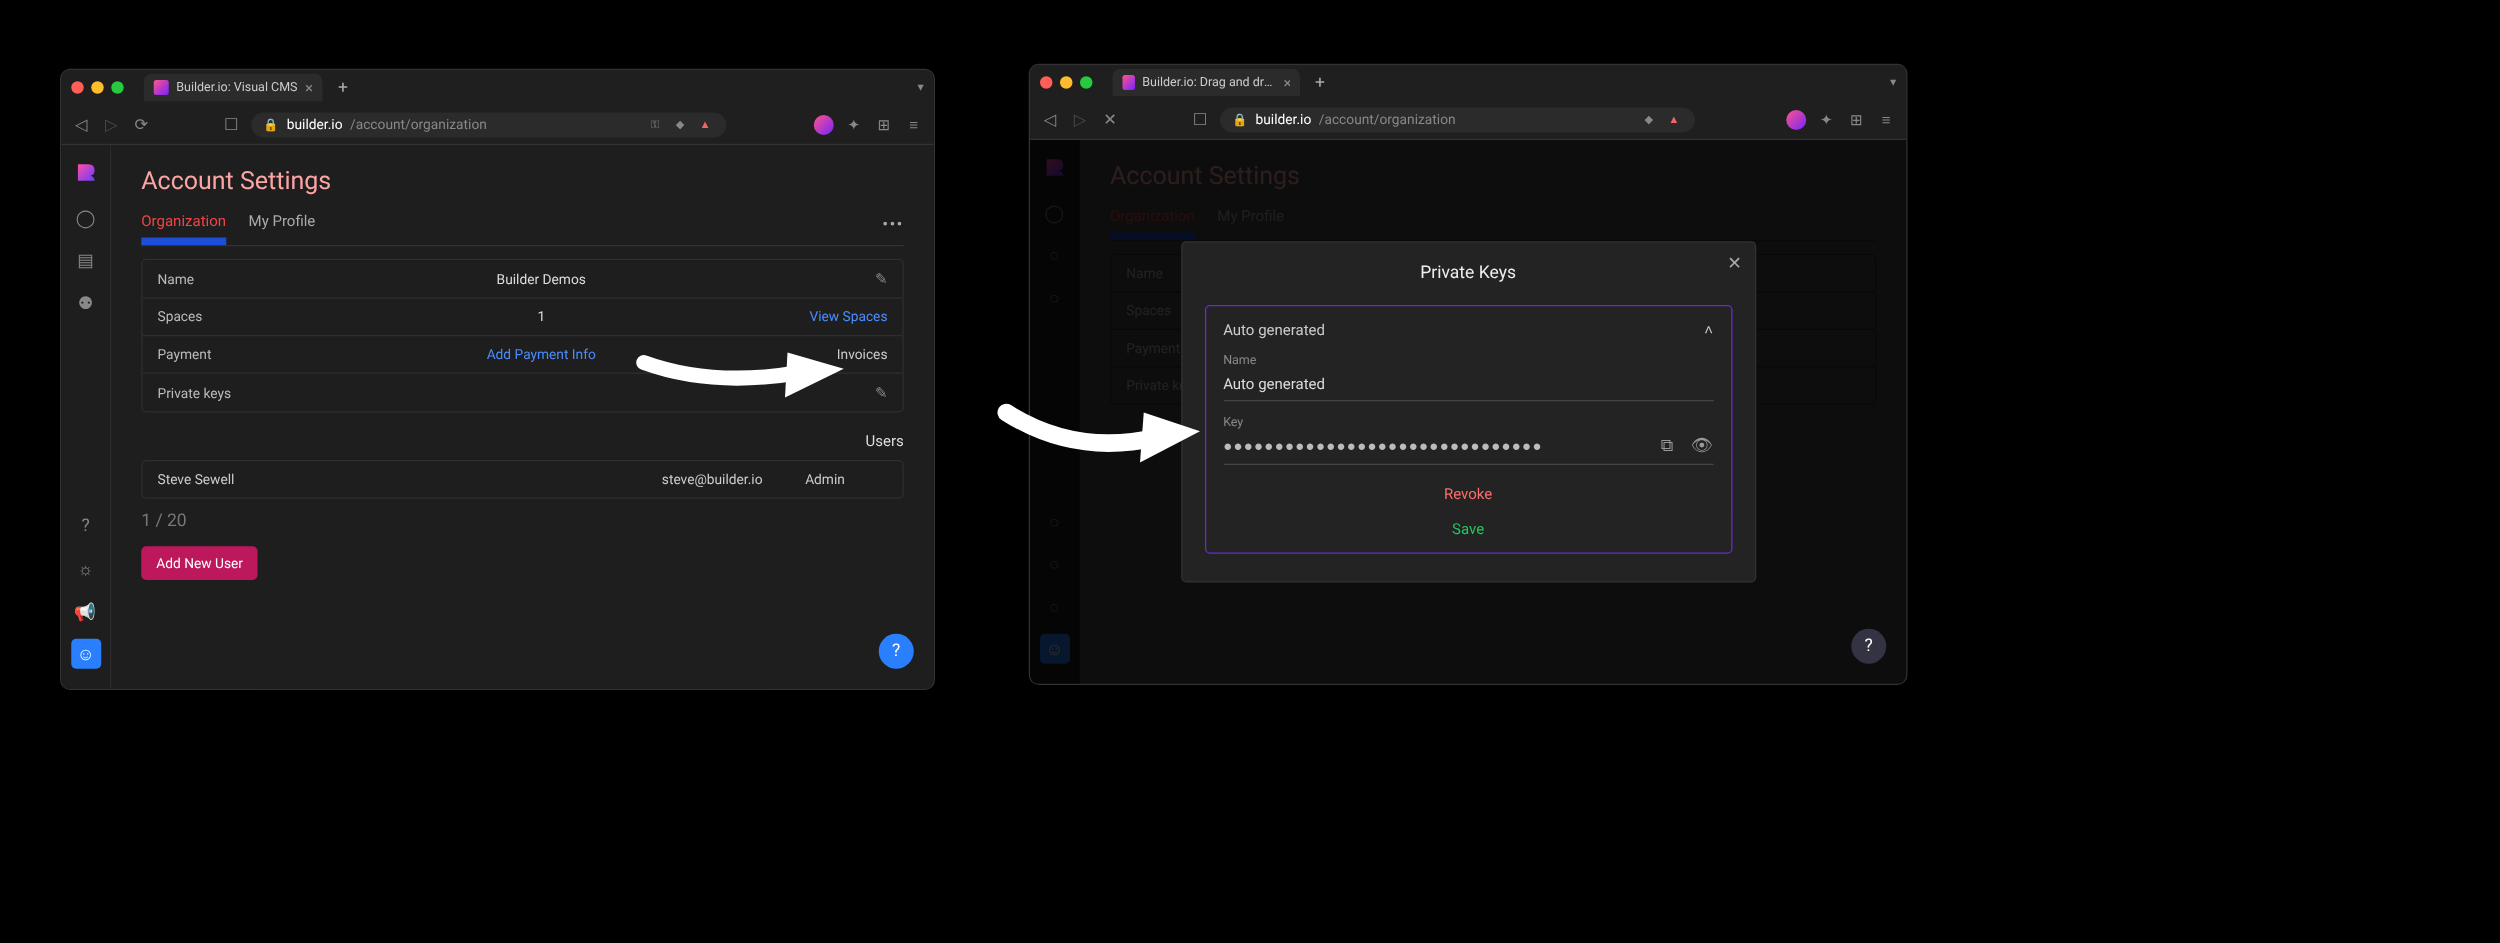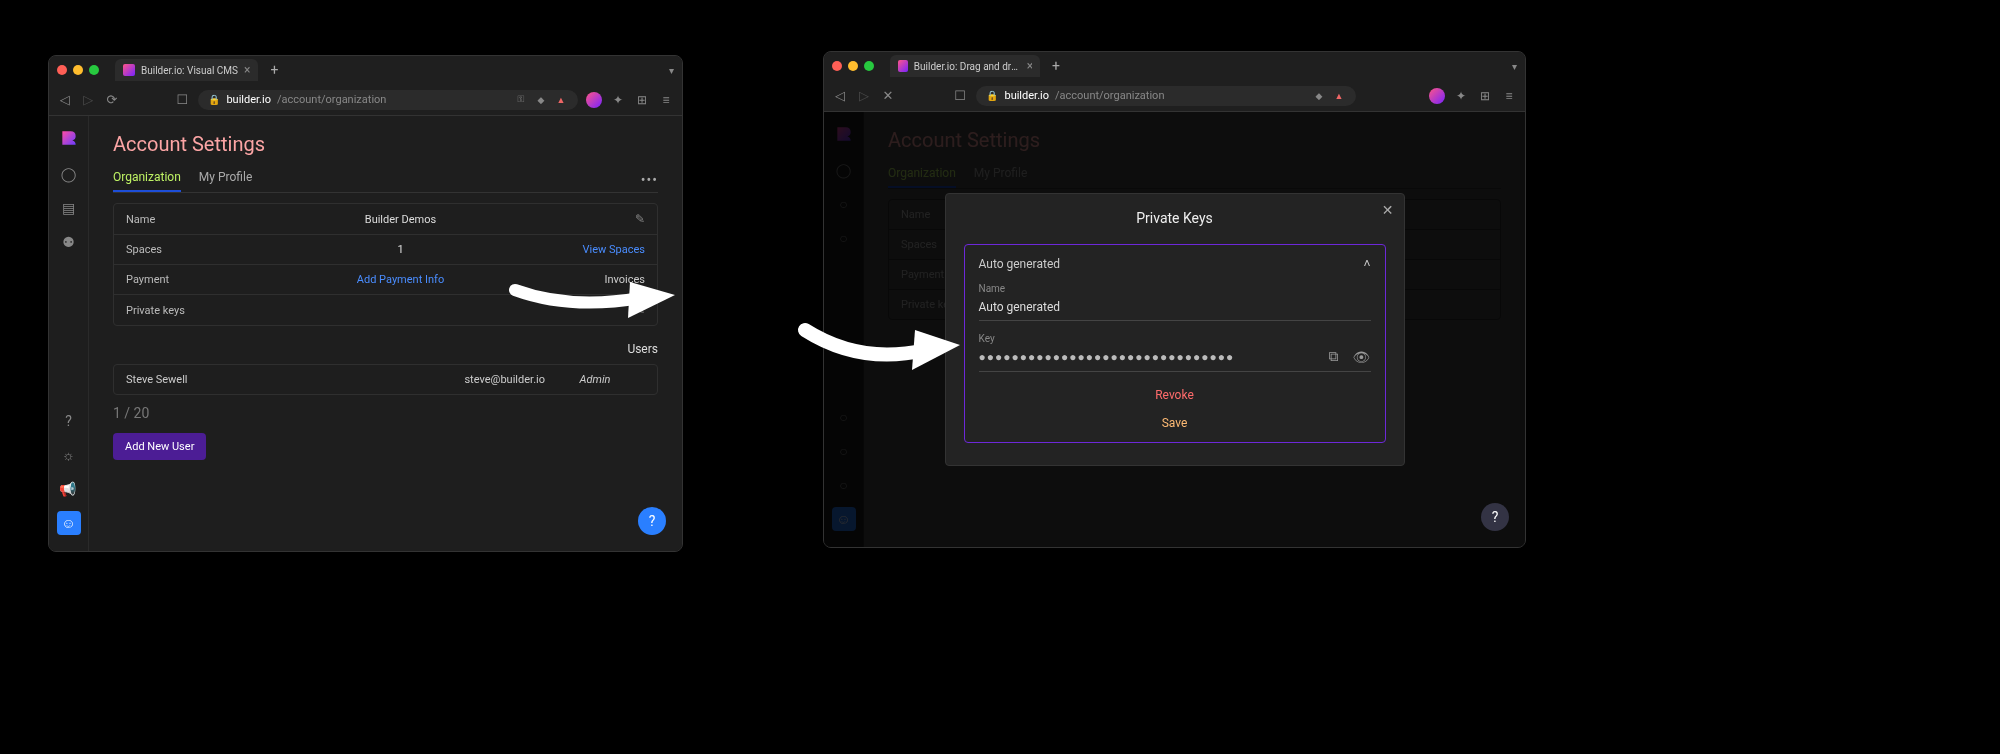--- a/index.html
+++ b/index.html
@@ -1,18 +1,18 @@
 <!DOCTYPE html>
 <html><head>
 <meta charset="utf-8">
 <style>
   * { box-sizing: border-box; margin: 0; padding: 0; font-family: -apple-system, BlinkMacSystemFont, "Segoe UI", Roboto, sans-serif; }
   body { background: #000; width: 2000px; height: 754px; position: relative; overflow: hidden; }
   .window { position: absolute; background: #1a1a1a; border-radius: 8px; border: 1px solid #333; display: flex; flex-direction: column; overflow: hidden; }
-  .win-left { left: 48px; top: 55px; width: 635px; height: 497px; }
+  .win-left { left: 48px; top: 55px; width: 700px; height: 497px; }
   .win-right { left: 823px; top: 51px; width: 703px; height: 497px; }
 
   .chrome-top { display: flex; align-items: center; height: 28px; background: #1f1f1f; padding: 0 8px; gap: 6px; }
   .traffic { display: flex; gap: 6px; }
   .dot { width: 10px; height: 10px; border-radius: 50%; }
   .red { background: #ff5f56; }
   .yellow { background: #ffbd2e; }
   .green { background: #27c93f; }
   .tab { display: flex; align-items: center; gap: 6px; background: #2b2b2b; border-radius: 6px 6px 0 0; padding: 4px 8px; margin-left: 10px; font-size: 10px; color: #ccc; height: 22px; max-width: 150px; }
   .tab .fav { width: 12px; height: 12px; background: linear-gradient(135deg,#ff5588,#7722ff); border-radius: 2px; }
@@ -38,57 +38,57 @@
   .logo { width: 28px; height: 28px; border-radius: 6px; display:flex; align-items:center; justify-content:center; }
   .logo svg { width: 20px; height: 20px; }
   .side-ico { width: 24px; height: 24px; display:flex; align-items:center; justify-content:center; color:#888; font-size:14px; border-radius:4px; }
   .side-ico.active { background:#2a7fff; color:#fff; }
   .side-bottom { margin-top: auto; display:flex; flex-direction:column; gap:10px; align-items:center; padding-bottom: 8px; }
 
   .main { flex: 1; padding: 16px 24px; position: relative; }
   .page-title { color: #fca5a5; font-size: 20px; margin-bottom: 14px; }
   .tabs { display: flex; gap: 18px; border-bottom: 1px solid #333; font-size: 12px; margin-bottom: 10px; }
   .tabs .t { color: #aaa; padding-bottom: 6px; cursor:pointer; }
-  .tabs .t.active { color: #bef264; border-bottom: 2px solid #1d4ed8; }
+  .tabs .t.active { color: #ef4444; border-bottom: 6px solid #1d4ed8; }
   .more { position: absolute; right: 24px; top: 56px; color:#aaa; font-size:14px; letter-spacing:1px; }
 
   .panel { border: 1px solid #2f2f2f; border-radius: 4px; }
   .row { display:flex; align-items:center; justify-content: flex-start; padding: 8px 12px; border-bottom: 1px solid #2f2f2f; font-size: 11px; color:#ccc; min-height:28px; }
   .row:last-child { border-bottom: none; }
   .row .label { width: 140px; color:#bbb; }
   .row .value { flex:1; text-align:center; color:#ddd; }
   .row .action { width: 110px; text-align:right; }
   .row .action.link { color:#4a8dff; }
   .row .action .edit { color:#888; font-size:12px; }
 
   .section-h { color:#ddd; font-size:12px; margin: 16px 0 8px; text-align: right; }
   .user-row { border:1px solid #2f2f2f; border-radius:4px; display:flex; padding:8px 12px; font-size:11px; color:#ccc; }
   .user-row .c1 { flex:1; }
   .user-row .c2 { flex:1; text-align:right; }
-  .user-row .c3 { width:100px; text-align:center;font-style:italic; }
+  .user-row .c3 { width:100px; text-align:center; }
   .pager { font-size:14px; color:#777; margin-top:10px; }
-  .add-btn { margin-top:12px; background:#4c1d95; color:#fff; font-size:11px; padding:7px 12px; border:none; border-radius:4px; }
+  .add-btn { margin-top:12px; background:#be185d; color:#fff; font-size:11px; padding:7px 12px; border:none; border-radius:4px; }
 
   .fab { position:absolute; right:16px; bottom:16px; width:28px; height:28px; border-radius:50%; background:#2a7fff; color:#fff; display:flex; align-items:center; justify-content:center; font-size:14px; }
 
   
   .dim { filter: brightness(0.4); }
   .modal-backdrop { position:absolute; inset:0; background:rgba(0,0,0,0.55); display:flex; align-items:center; justify-content:center; }
   .modal { width: 460px; background:#232323; border:1px solid #333; border-radius:4px; padding: 16px 18px 22px; position:relative; }
   .modal-title { text-align:center; color:#eee; font-size:14px; margin-bottom:18px; }
   .modal-close { position:absolute; right:10px; top:8px; color:#aaa; font-size:14px; }
   .expander { border:1px solid #6d28d9; border-radius:4px; padding: 12px 14px; }
   .exp-header { display:flex; align-items:center; justify-content:space-between; font-size:12px; color:#ccc; margin-bottom:12px; }
   .field-label { font-size:10px; color:#888; margin-bottom:2px; }
   .field-value { font-size:12px; color:#ddd; border-bottom:1px solid #444; padding:4px 0 6px; margin-bottom:12px; }
   .key-row { display:flex; align-items:center; gap:10px; border-bottom:1px solid #444; padding:2px 0 6px; margin-bottom:16px; }
   .key-dots { flex:1; color:#bbb; letter-spacing:1px; font-size:12px; }
   .key-ico { color:#999; font-size:14px; width:18px; text-align:center; }
   .revoke { text-align:center; color:#ff6b6b; font-size:12px; margin-bottom:14px; }
-  .save { text-align:center; color:#fdba74; font-size:12px; }
+  .save { text-align:center; color:#22c55e; font-size:12px; }
 
   
   .arrow { position:absolute; pointer-events:none; }
   .arrow svg { overflow:visible; }
 </style>
 </head>
 <body>
 
 <div class="window win-left">
   <div class="chrome-top">

